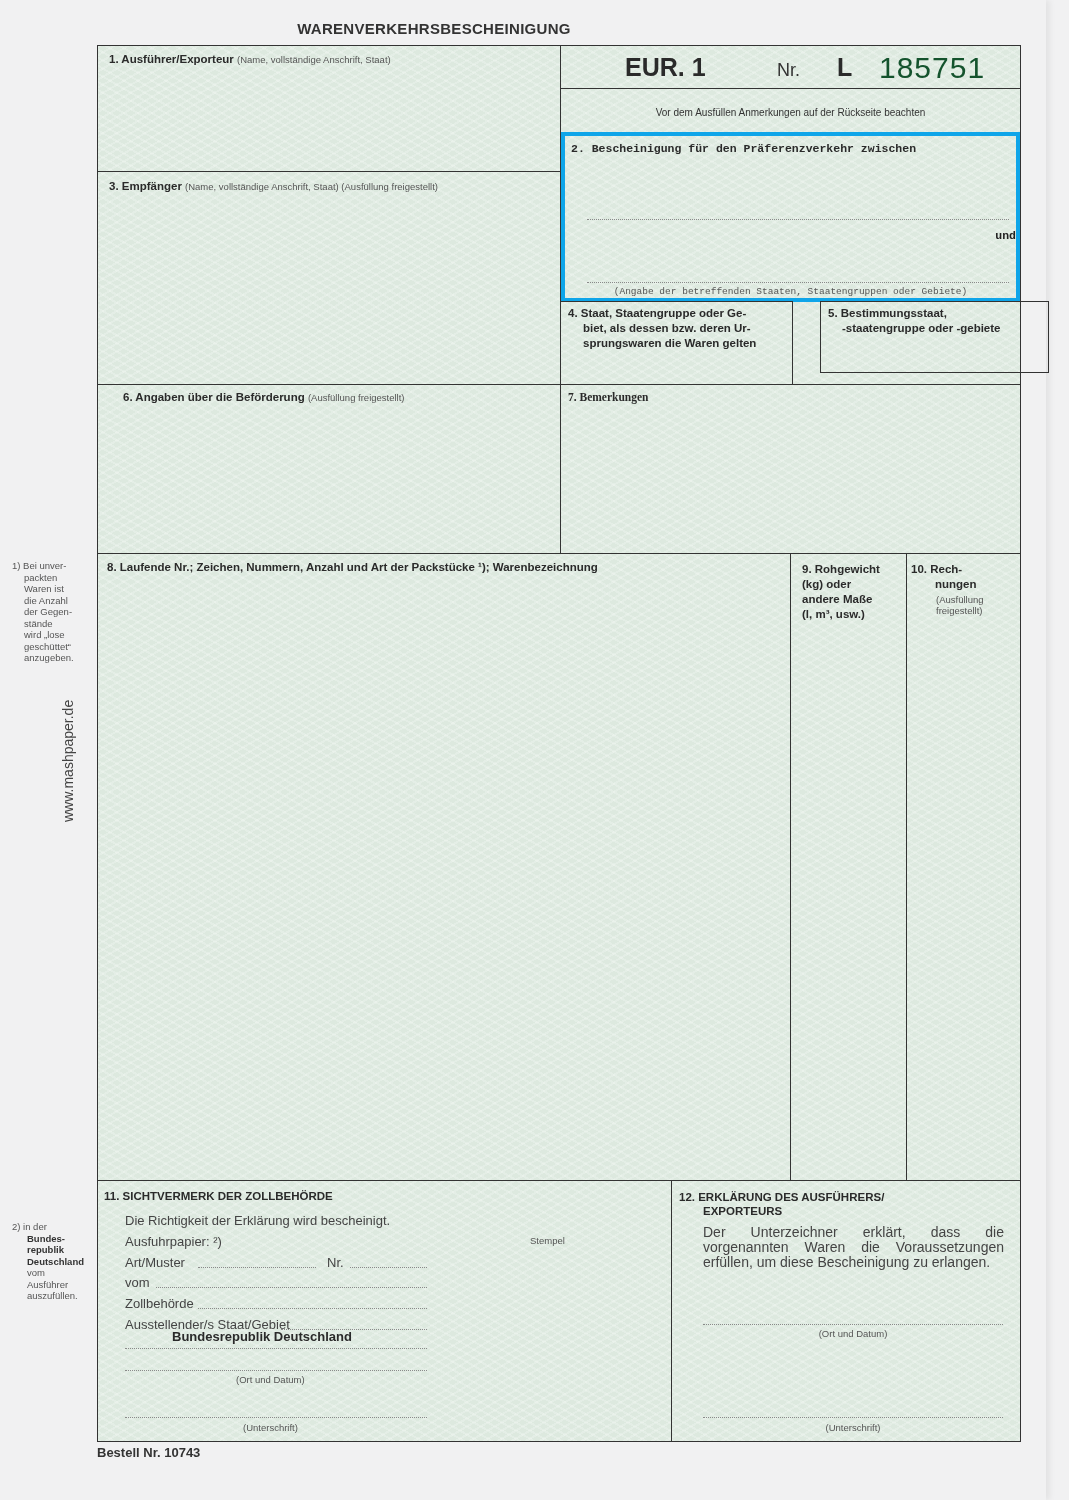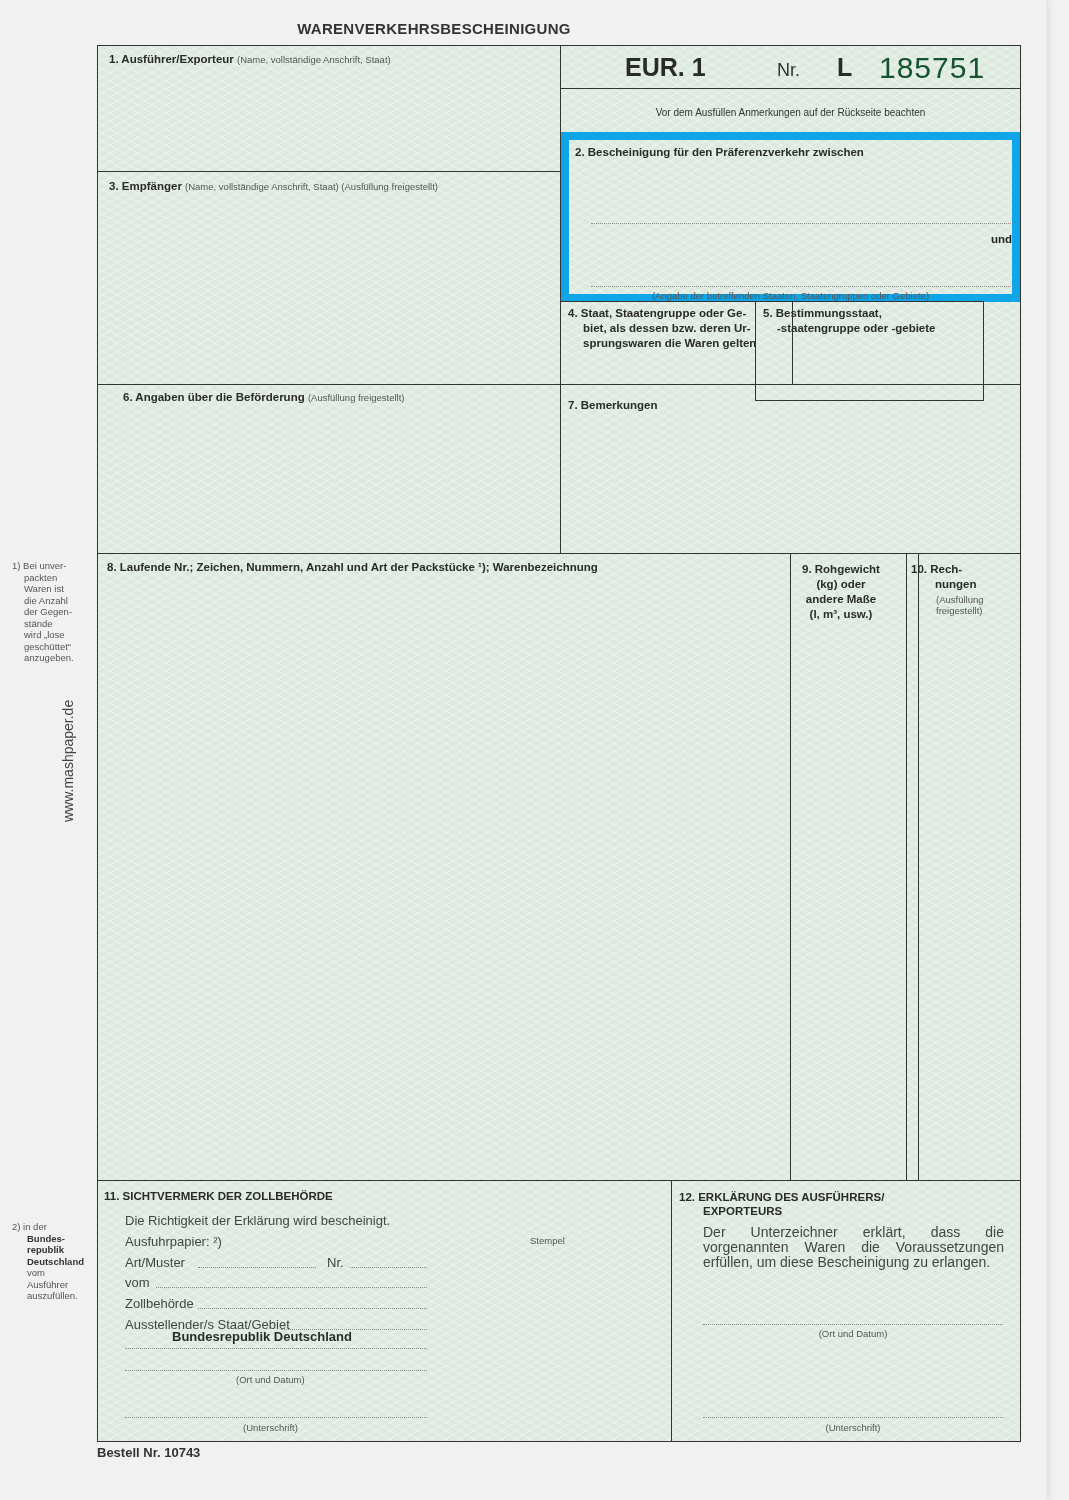--- a/index.html
+++ b/index.html
@@ -17,21 +17,21 @@
     position:absolute; left:0; width:1124px; top:20px; text-align:center;
     font-weight:bold; font-size:15px; letter-spacing:0.3px; color:#333;
   }
   .pattern {
     background-color:#dde9df;
     background-image:
       repeating-linear-gradient(30deg, rgba(255,255,255,0.22) 0 2px, transparent 2px 7px),
       repeating-linear-gradient(150deg, rgba(255,255,255,0.22) 0 2px, transparent 2px 7px);
   }
   .box { position:absolute; border:1px solid #333; box-sizing:border-box; }
-  .thick { border:8px solid #0ea5e9; }
+  .thick { border:4px solid #0ea5e9;font-family:Liberation Mono, monospace; }
   .field-label { position:absolute; font-size:11.5px; font-weight:bold; color:#2a2a2a; white-space:nowrap; }
   .field-label .note { font-weight:normal; font-size:9.5px; color:#555; }
   .small { font-size:9.5px; color:#555; font-weight:normal; }
   .dots { position:absolute; border-bottom:1px dotted #8a8a8a; height:0; }
   .center { text-align:center; }
   .side-note { position:absolute; font-size:9.5px; color:#555; line-height:11.5px; }
   .vert {
     position:absolute; left:56px; top:822px; font-size:14px; color:#444;
     transform:rotate(-90deg); transform-origin:left top; white-space:nowrap;
   }
@@ -79,43 +79,43 @@
   </div>
 
   <div class="box" style="left:560px;top:301px;width:233px;height:84px;">
     <div class="field-label" style="left:7px;top:4px;line-height:15px;">
       <div>4. Staat, Staatengruppe oder Ge-</div>
       <div style="padding-left:15px;">biet, als dessen bzw. deren Ur-</div>
       <div style="padding-left:15px;">sprungswaren die Waren gelten</div>
     </div>
   </div>
 
-  <div class="box" style="left:755px;top:301px;width:229px;height:100px;">
+  <div class="box" style="left:820px;top:301px;width:229px;height:72px;">
     <div class="field-label" style="left:7px;top:4px;line-height:15px;">
       <div>5. Bestimmungsstaat,</div>
       <div style="padding-left:14px;">-staatengruppe oder -gebiete</div>
     </div>
   </div>
 
   <div class="box" style="left:97px;top:384px;width:464px;height:170px;">
     <div class="field-label" style="left:9px;top:6px;padding-left:16px;">
       <span>6. Angaben über die Beförderung</span>
       <span class="note">(Ausfüllung freigestellt)</span>
     </div>
   </div>
 
   <div class="box" style="left:560px;top:384px;width:461px;height:170px;">
-    <div class="field-label" style="left:7px;top:14px;">7. Bemerkungen</div>
+    <div class="field-label" style="left:7px;top:6px;font-family:Liberation Serif, serif;">7. Bemerkungen</div>
   </div>
 
   <div class="box" style="left:97px;top:553px;width:694px;height:628px;">
     <div class="field-label" style="left:9px;top:7px;">8. Laufende Nr.; Zeichen, Nummern, Anzahl und Art der Packstücke ¹); Warenbezeichnung</div>
   </div>
 
-  <div class="box" style="left:790px;top:553px;width:129px;height:628px;text-align:center;">
+  <div class="box" style="left:790px;top:553px;width:117px;height:628px;">
     <div class="field-label" style="left:11px;top:8px;line-height:15px;">
       <div>9. Rohgewicht</div>
       <div>(kg) oder</div>
       <div>andere Maße</div>
       <div>(l, m³, usw.)</div>
     </div>
   </div>
 
   <div class="box" style="left:906px;top:553px;width:115px;height:628px;">
     <div class="field-label" style="left:4px;top:8px;line-height:15px;">

